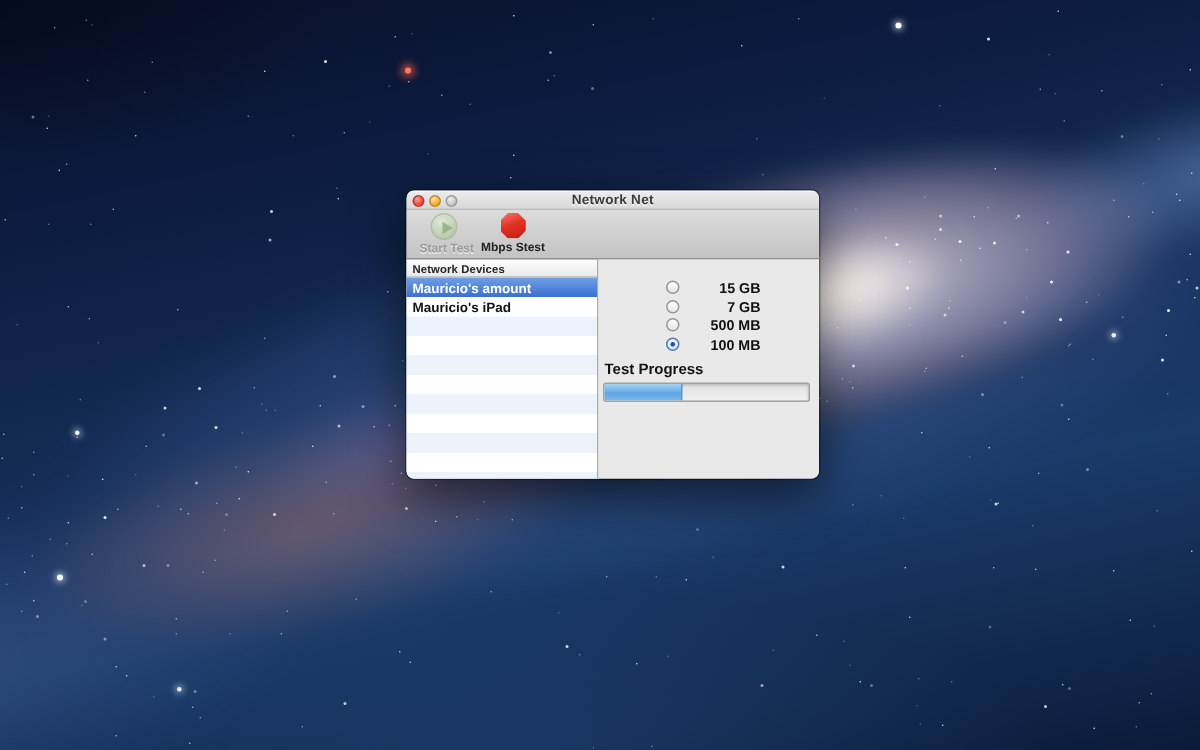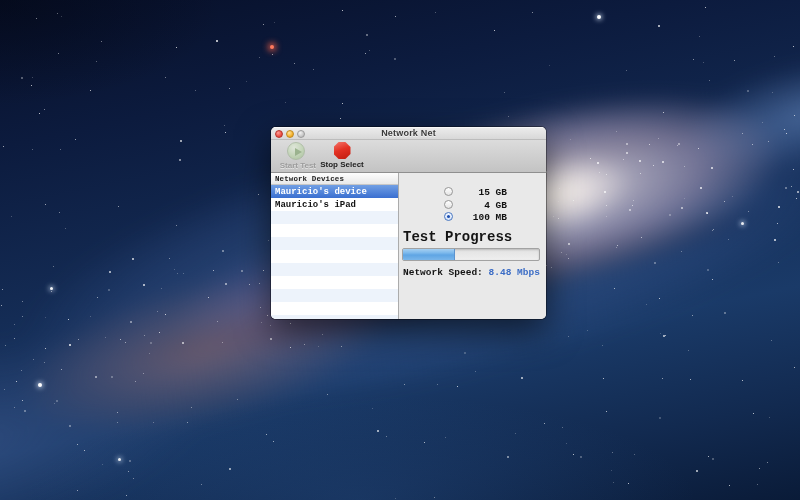--- a/index.html
+++ b/index.html
@@ -81,21 +81,21 @@
   .icon-play::after {
     content:""; position:absolute; left:6.5px; top:4.5px;
     border-left:7px solid #6f9a58; border-top:4.5px solid transparent; border-bottom:4.5px solid transparent;
   }
   .icon-stop {
     width:17px; height:17px;
     clip-path:polygon(30% 0,70% 0,100% 30%,100% 70%,70% 100%,30% 100%,0 70%,0 30%);
     background:linear-gradient(160deg,#f4756a,#e33224 45%,#bf1d10);
   }
 
-  .content { display:flex; height:157px;font-family:Liberation Mono, monospace; }
+  .content { display:flex; height:157px; }
 
   
   .device-list { width:128px; border-right:1px solid #ababab; background:#fff; display:flex; flex-direction:column; }
   .list-header {
     height:12px; flex:0 0 12px;
     background:linear-gradient(#fdfdfd,#e9e9e9);
     border-bottom:1px solid #c6c6c6;
     font-size:7.5px; font-weight:700; color:#222;
     padding:1.5px 0 0 4px; letter-spacing:.1px;
   }
@@ -111,21 +111,21 @@
   .radio {
     position:absolute; left:41px; top:1px; width:9px; height:9px; border-radius:50%;
     background:linear-gradient(#ffffff,#e4e4e4); border:1px solid #979797;
   }
   .radio-row.selected .radio { border-color:#4a78c2; background:linear-gradient(#f2f7ff,#d4e2f7); }
   .radio-row.selected .radio::after {
     content:""; position:absolute; left:2px; top:2px; width:3px; height:3px; border-radius:50%;
     background:#1c4eb0;
   }
   .radio-label { position:absolute; right:34px; top:1px; font-size:9.5px; font-weight:700; color:#111; }
-  .progress-label { margin-top:5px; font-size:14px; font-weight:700; color:#141414; }
+  .progress-label { margin-top:5px; font-size:10px; font-weight:700; color:#141414; }
   .progress-track {
     margin-top:3px; margin-left:-1px; width:138px; height:13px;
     border:1px solid #a2a2a2; border-radius:2px;
     background:linear-gradient(#e2e2e2,#efefef);
     box-shadow:inset 0 1px 2px rgba(0,0,0,.18); overflow:hidden;
   }
   .progress-fill {
     height:100%;
     background:linear-gradient(180deg,#a6d0f2 0%,#7db9ec 35%,#5fa5e4 55%,#7ab6ea 100%);
     border-right:1px solid #5b93cf;
@@ -525,56 +525,53 @@
     <div class="title">Network Net</div>
   </div>
 
   <div class="toolbar">
     <div class="tbtn disabled" id="btn-start">
       <div class="ticon icon-play"></div>
       <div class="tlabel">Start Test</div>
     </div>
     <div class="tbtn" id="btn-stop">
       <div class="ticon icon-stop"></div>
-      <div class="tlabel">Stop Select</div>
+      <div class="tlabel">Mbps Stest</div>
     </div>
   </div>
 
   <div class="content">
     <div class="device-list">
       <div class="list-header">Network Devices</div>
-      <div class="list-row selected">Mauricio's device</div>
+      <div class="list-row selected">Mauricio's amount</div>
       <div class="list-row">Mauricio's iPad</div>
       <div class="list-fill"></div>
     </div>
 
     <div class="options">
 
       <div class="radios">
         <div class="radio-row">
           <div class="radio"></div>
           <div class="radio-label">15 GB</div>
         </div>
         <div class="radio-row">
           <div class="radio"></div>
-          <div class="radio-label">4 GB</div>
+          <div class="radio-label">7 GB</div>
+        </div>
+        <div class="radio-row">
+          <div class="radio"></div>
+          <div class="radio-label">500 MB</div>
         </div>
         <div class="radio-row selected">
           <div class="radio"></div>
           <div class="radio-label">100 MB</div>
         </div>
       </div>
 
       <div class="progress-label">Test Progress</div>
       <div class="progress-track">
         <div class="progress-fill" style="width: 38%;"></div>
       </div>
 
-      <div class="stats">
-        <div class="stat-line">
-          <span>Network Speed:</span>
-          <span class="stat-value">8.48 Mbps</span>
-        </div>
-
-      </div>
     </div>
   </div>
 </div>
 
 </body></html>

